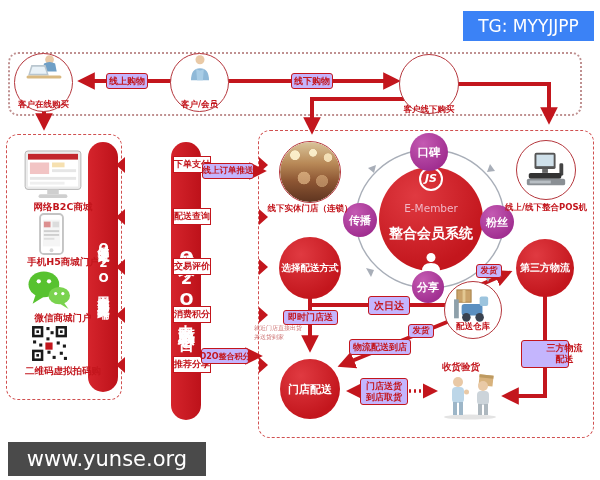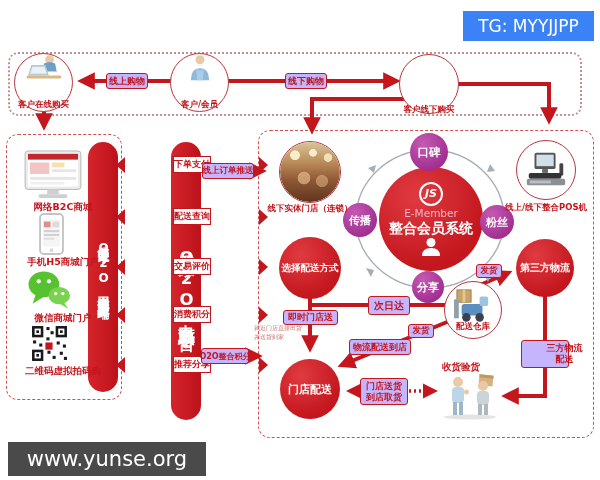--- a/index.html
+++ b/index.html
@@ -44,21 +44,21 @@
   .node-z{z-index:2;}
   
   .photo{width:100%;height:100%;border-radius:50%;
     background:
       radial-gradient(circle at 25% 22%,rgba(255,245,210,.9) 0 7%,transparent 8%),
       radial-gradient(circle at 55% 18%,rgba(255,245,210,.9) 0 6%,transparent 7%),
       radial-gradient(circle at 80% 26%,rgba(255,240,200,.8) 0 6%,transparent 7%),
       radial-gradient(circle at 40% 60%,rgba(240,200,150,.6) 0 12%,transparent 13%),
       radial-gradient(circle at 70% 65%,rgba(230,190,140,.5) 0 10%,transparent 11%),
       linear-gradient(180deg,#d9c49a 0%,#b98a58 35%,#8d5633 65%,#5f3520 100%);}
-  .hubtxt{display:flex;flex-direction:column;align-items:center;justify-content:center;line-height:1.15;}
+  .hubtxt{display:flex;flex-direction:column;align-items:center;justify-content:space-between;line-height:1.15;}
   .jslogo{width:24px;height:24px;border:2px solid #fff;border-radius:50%;display:flex;align-items:center;
     justify-content:center;font-size:11px;font-weight:bold;font-style:italic;color:#fff;box-sizing:border-box;}
 </style>
 </head>
 <body>
 
 <div id="canvas">
 
   <svg class="layer" width="600" height="480" viewBox="0 0 600 480">
     <defs>
@@ -126,21 +126,21 @@
       <rect x="9" y="7" width="7" height="7" fill="#d8b27c"></rect>
       <rect x="15" y="5" width="7" height="9" fill="#caa36b"></rect>
       <polygon points="6,13 23,13 21,27 8,27" fill="none" stroke="#8a8a8a" stroke-width="2"></polygon>
       <circle cx="11" cy="32" r="3" fill="#666"></circle>
       <circle cx="20" cy="32" r="3" fill="#666"></circle>
     </svg>
     <div class="nlabel">客户线下购买</div>
   </div>
 
   <div class="tag" style="left:106px;top:73px;width:42px;height:16px;font-size:9px;">线上购物</div>
-  <div class="tag" style="left:285px;top:73px;width:42px;height:16px;font-size:9px;font-family:Liberation Serif, serif;">线下购物</div>
+  <div class="tag" style="left:291px;top:73px;width:42px;height:16px;font-size:9px;font-family:Liberation Serif, serif;">线下购物</div>
 
   <div class="dashbox" style="left:6px;top:134px;width:114px;height:264px;"></div>
 
   <svg class="abs node-z" style="left:22px;top:150px;" width="62" height="50" viewBox="0 0 60 52">
     <rect x="1" y="1" width="58" height="40" rx="3" fill="#ececec" stroke="#b5b5b5"></rect>
     <rect x="4" y="4" width="52" height="34" fill="#fff"></rect>
     <rect x="4" y="4" width="52" height="6" fill="#c2272d"></rect>
     <rect x="6" y="13" width="20" height="12" fill="#f2c4c4"></rect>
     <rect x="29" y="13" width="13" height="5" fill="#f6e0b0"></rect>
     <rect x="29" y="20" width="25" height="3" fill="#e6e6e6"></rect>

